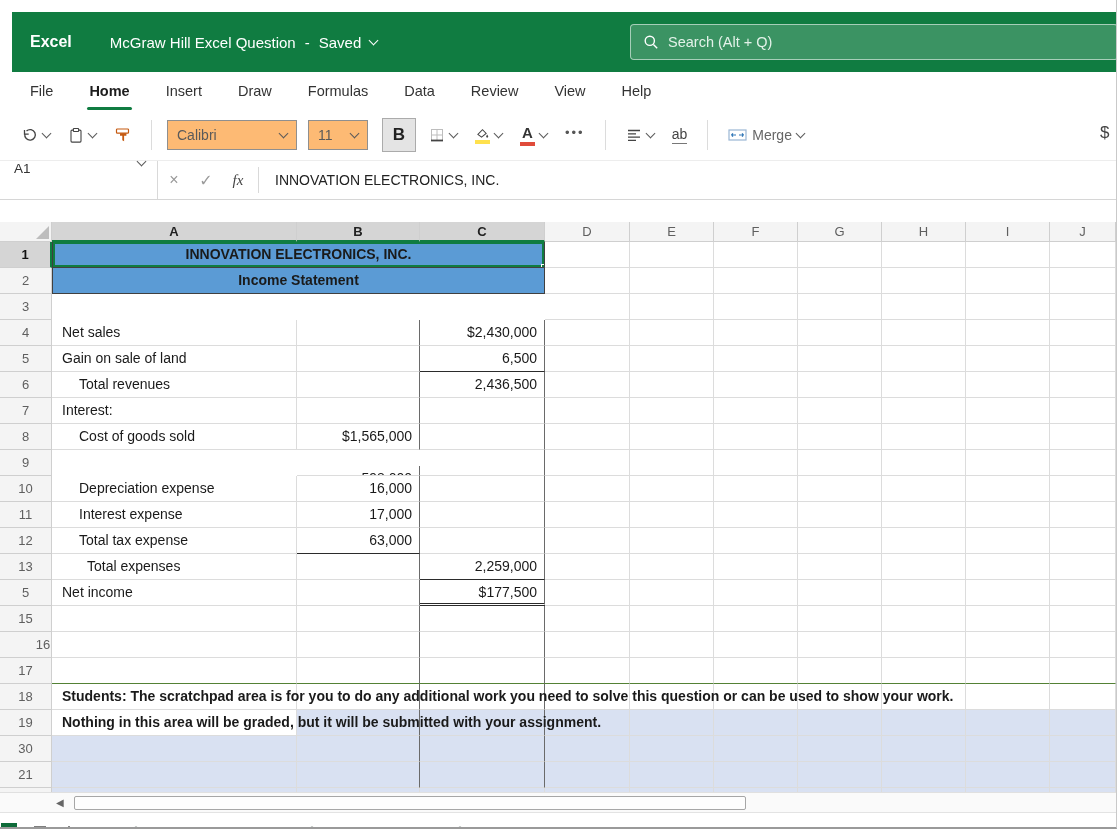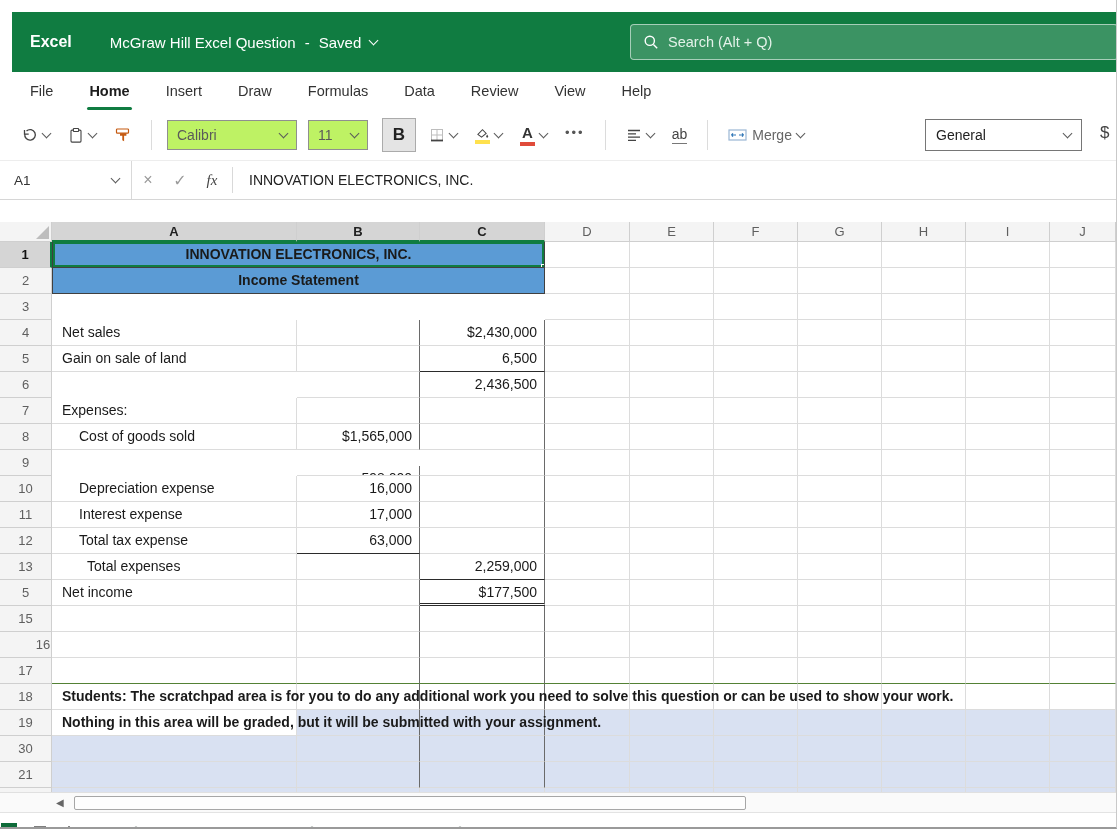--- a/index.html
+++ b/index.html
@@ -19,37 +19,37 @@
   
   .menubar{position:absolute;top:72px;left:0;right:0;height:38px;background:#fff;display:flex;align-items:stretch;padding-left:30px;gap:36px;}
   .mtab{position:relative;display:flex;align-items:center;font-size:14.5px;color:#333;cursor:pointer;}
   .mtab.active{font-weight:700;color:#1d1d1d;}
   .mtab.active::after{content:"";position:absolute;left:-2px;right:-2px;bottom:0;height:3px;background:#107C41;border-radius:2px;}
 
   
   .toolbar{position:absolute;top:110px;left:0;right:0;height:50px;background:#fff;display:flex;align-items:center;padding-left:16px;gap:8px;}
   .tbtn{display:flex;align-items:center;gap:5px;padding:4px 5px;border-radius:3px;color:#444;}
   .vsep{width:1px;height:30px;background:#DCDCDC;margin:0 7px;flex:none;}
-  .combo{border:1px solid #8f8f8f;height:30px;display:flex;align-items:center;padding:0 9px;color:#5a5a5a;font-size:14px;min-width:130px;background:#bef264;}
+  .combo{border:1px solid #8f8f8f;height:30px;display:flex;align-items:center;padding:0 9px;color:#5a5a5a;font-size:14px;min-width:130px;background:#fdba74;}
   .combo .chev{margin-left:auto;}
   .combo.small{min-width:60px;margin-left:3px;}
   .boldbtn{background:#E4E4E4;border:1px solid #ABABAB;width:34px;height:34px;display:flex;align-items:center;justify-content:center;font-weight:700;font-size:17px;color:#222;margin-left:6px;}
   .colorstack{display:flex;flex-direction:column;align-items:center;gap:2px;line-height:1;}
   .cbar{width:15px;height:4px;flex:none;}
   .fontA{font-size:15px;font-weight:600;color:#333;}
   .ab{font-size:14px;color:#444;border-bottom:1px solid #777;padding-bottom:1px;}
   .mergelbl{font-size:14px;color:#666;}
   .numfmt{position:absolute;left:925px;top:9px;width:157px;height:32px;border:1px solid #767676;display:flex;align-items:center;padding:0 10px;font-size:14px;color:#222;background:#fff;}
   .numfmt .chev{margin-left:auto;}
   .acct{position:absolute;left:1100px;top:13px;font-size:17px;color:#444;}
   .dots{font-size:13px;letter-spacing:2px;color:#555;margin-top:-6px;}
 
   
   .formulabar{position:absolute;top:160px;left:0;right:0;height:40px;background:#fff;border-top:1px solid #EDEDED;border-bottom:1px solid #D6D6D6;display:flex;align-items:stretch;}
-  .namebox{width:132px;display:flex;align-items:center;padding-left:14px;font-size:13.5px;color:#333;border-right:1px solid #D9D9D9;}
+  .namebox{width:158px;display:flex;align-items:flex-start;padding-left:14px;font-size:13.5px;color:#333;border-right:1px solid #D9D9D9;}
   .namebox .chev{margin-left:auto;margin-right:12px;}
   .fbbtn{width:32px;display:flex;align-items:center;justify-content:center;font-size:16px;color:#9a9a9a;}
   .fbfx{color:#444;font-style:italic;font-size:15px;font-family:"Liberation Serif","DejaVu Serif",serif;}
   .fbsep{width:1px;background:#D9D9D9;margin:6px 4px;}
   .fbcontent{display:flex;align-items:center;padding-left:12px;font-size:14px;color:#222;}
 
   
   .grid-wrap{position:absolute;top:222px;left:0;right:0;height:570px;overflow:hidden;background:#fff;}
   .grid{display:grid;grid-template-columns:52px 245px 123px 125px 85px 84px 84px 84px 84px 84px minmax(0,1fr);grid-template-rows:20px repeat(22,26px);}
   .gcell{font-size:13px;}
@@ -208,24 +208,20 @@
     </div>
     <div class="vsep"></div>
     <div class="tbtn">
       <span style="display:flex;">
         <svg width="19" height="14" viewBox="0 0 19 14">
             <rect x="1" y="2" width="17" height="10" fill="none" stroke="#9AB6D4" stroke-width="1.2"></rect>
             <path d="M8 7H3.4M3.4 7l1.6-1.6M3.4 7l1.6 1.6M11 7h4.6M15.6 7l-1.6-1.6M15.6 7l-1.6 1.6" fill="none" stroke="#2E75B6" stroke-width="1.1"></path>
           </svg>
       </span>
       <span class="mergelbl">Merge</span>
-      <span class="chev"></span>
-    </div>
-    <div class="numfmt">
-      <span>General</span>
       <span class="chev"></span>
     </div>
     <div class="acct">$</div>
   </div>
 
   <div class="formulabar">
     <div class="namebox">
       <span>A1</span>
       <span class="chev"></span>
     </div>
@@ -299,31 +295,32 @@
         <div class="cell dkR" style="grid-area: 6 / 3;"></div>
         <div class="cell num bb dkR" style="grid-area: 6 / 4;">6,500</div>
         <div class="cell" style="grid-area: 6 / 5;"></div>
         <div class="cell" style="grid-area: 6 / 6;"></div>
         <div class="cell" style="grid-area: 6 / 7;"></div>
         <div class="cell" style="grid-area: 6 / 8;"></div>
         <div class="cell" style="grid-area: 6 / 9;"></div>
         <div class="cell" style="grid-area: 6 / 10;"></div>
         <div class="cell" style="grid-area: 6 / 11;"></div>
         <div class="gcell rowhdr" style="grid-area: 7 / 1;">6</div>
+        <div class="cell lbl ind1" style="grid-area: 7 / 2;">Total revenues</div>
         <div class="cell dkR" style="grid-area: 7 / 3;"></div>
         <div class="cell num dkR" style="grid-area: 7 / 4;">2,436,500</div>
         <div class="cell" style="grid-area: 7 / 5;"></div>
         <div class="cell" style="grid-area: 7 / 6;"></div>
         <div class="cell" style="grid-area: 7 / 7;"></div>
         <div class="cell" style="grid-area: 7 / 8;"></div>
         <div class="cell" style="grid-area: 7 / 9;"></div>
         <div class="cell" style="grid-area: 7 / 10;"></div>
         <div class="cell" style="grid-area: 7 / 11;"></div>
         <div class="gcell rowhdr" style="grid-area: 8 / 1;">7</div>
-        <div class="cell lbl" style="grid-area: 8 / 2;">Expenses:</div>
+        <div class="cell lbl" style="grid-area: 8 / 2;">Interest:</div>
         <div class="cell dkR" style="grid-area: 8 / 3;"></div>
         <div class="cell dkR" style="grid-area: 8 / 4;"></div>
         <div class="cell" style="grid-area: 8 / 5;"></div>
         <div class="cell" style="grid-area: 8 / 6;"></div>
         <div class="cell" style="grid-area: 8 / 7;"></div>
         <div class="cell" style="grid-area: 8 / 8;"></div>
         <div class="cell" style="grid-area: 8 / 9;"></div>
         <div class="cell" style="grid-area: 8 / 10;"></div>
         <div class="cell" style="grid-area: 8 / 11;"></div>
         <div class="gcell rowhdr" style="grid-area: 9 / 1;">8</div>

